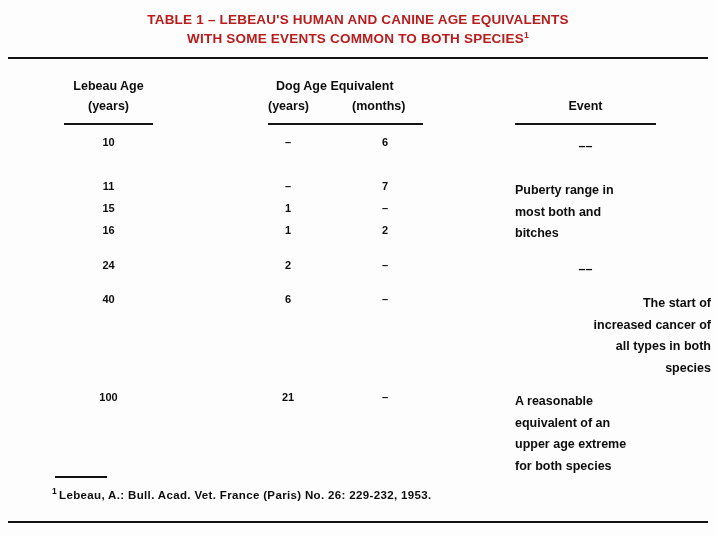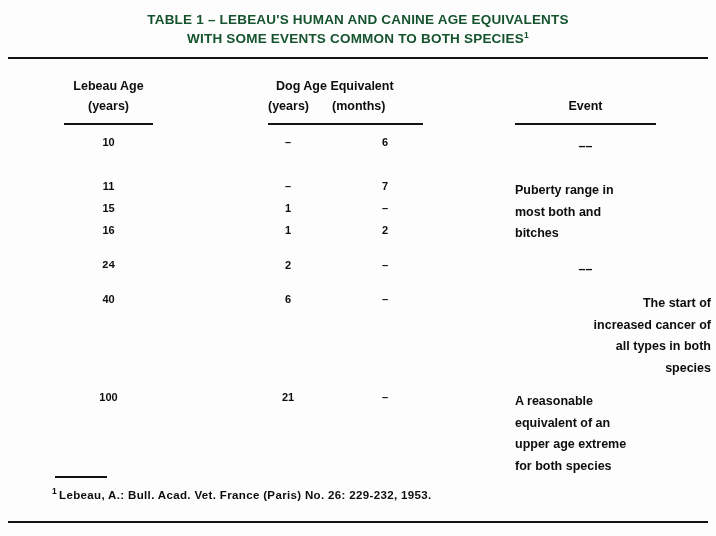--- a/index.html
+++ b/index.html
@@ -26,21 +26,21 @@
     left: 0;
     top: 10px;
     width: 716px;
     text-align: center;
   }
   .title-line {
     font-size: 13.5px;
     font-weight: bold;
     letter-spacing: 0.2px;
     line-height: 19px;
-    color: #14532d;
+    color: #b91c1c;
   }
   .sup-marker {
     font-size: 8.5px;
     font-weight: bold;
     vertical-align: super;
     line-height: 0;
   }
 
   
   .rule-top {
@@ -83,21 +83,21 @@
     position: absolute;
     font-size: 12.5px;
     font-weight: bold;
     color: #0d0d0d;
     white-space: nowrap;
   }
   .hdr-human-1  { left: 64px;  top: 79px;  width: 89px;  text-align: center; }
   .hdr-human-2  { left: 64px;  top: 99px;  width: 89px;  text-align: center; }
   .hdr-dog-main { left: 268px; top: 79px;  text-align: left; padding-left: 8px; }
   .hdr-dog-y    { left: 268px; top: 99px;  text-align: left; }
-  .hdr-dog-m    { left: 332px; top: 99px;  text-align: right; }
+  .hdr-dog-m    { left: 352px; top: 99px;  text-align: right; }
   .hdr-event    { left: 515px; top: 99px;  width: 141px; text-align: center; }
 
   
   .cell {
     position: absolute;
     font-size: 11px;
     font-weight: bold;
     color: #0d0d0d;
     white-space: nowrap;
   }
@@ -186,21 +186,21 @@
         <div class="cell human" style="top: 202px;">15</div>
         <div class="cell dogy" style="top: 202px;">1</div>
         <div class="cell dogm" style="top: 202px;">–</div>
       </div>
       <div>
         <div class="cell human" style="top: 224px;">16</div>
         <div class="cell dogy" style="top: 224px;">1</div>
         <div class="cell dogm" style="top: 224px;">2</div>
       </div>
       <div>
-        <div class="cell human" style="top: 259px; font-family: Liberation Mono, monospace;">24</div>
+        <div class="cell human" style="top: 259px;">24</div>
         <div class="cell dogy" style="top: 259px;">2</div>
         <div class="cell dogm" style="top: 259px;">–</div>
         <div class="eventcell centered" style="top: 259px;">
           <div>––</div>
         </div>
       </div>
       <div>
         <div class="cell human" style="top: 293px;">40</div>
         <div class="cell dogy" style="top: 293px;">6</div>
         <div class="cell dogm" style="top: 293px;">–</div>

